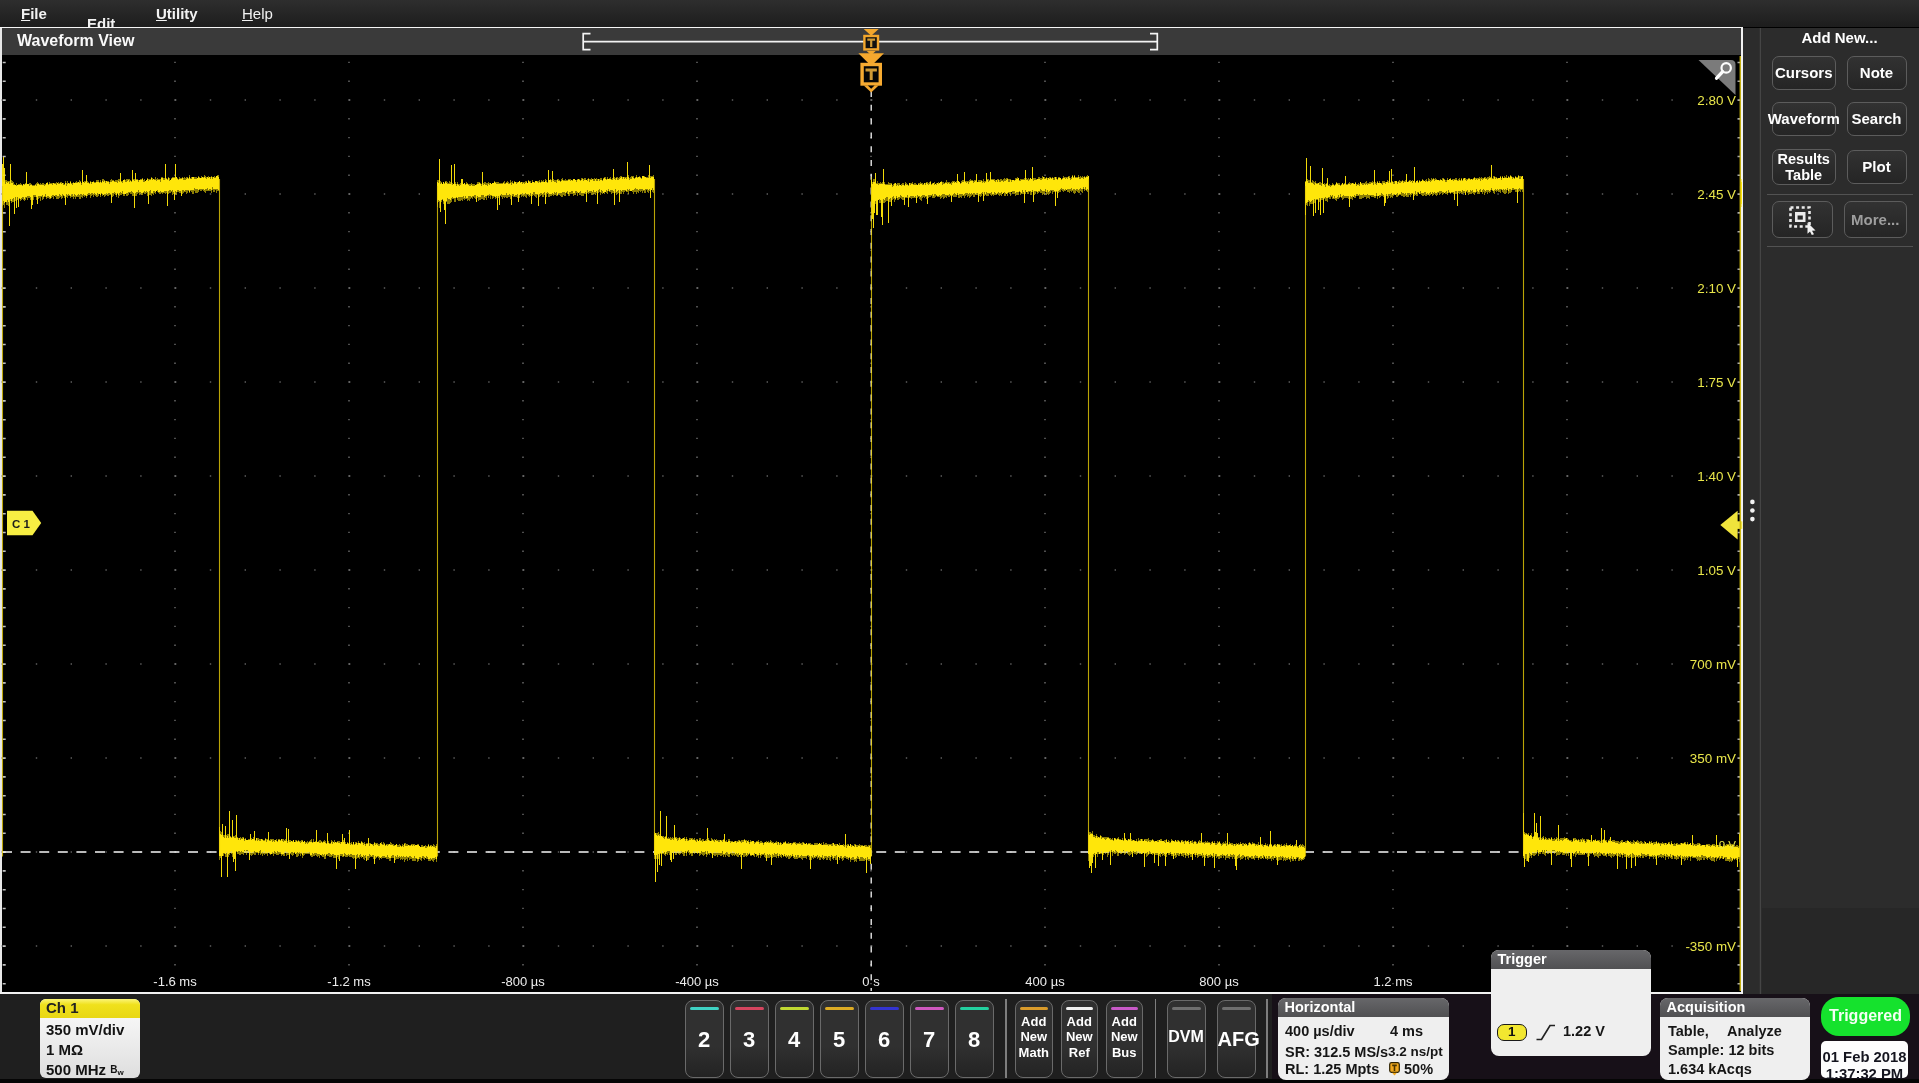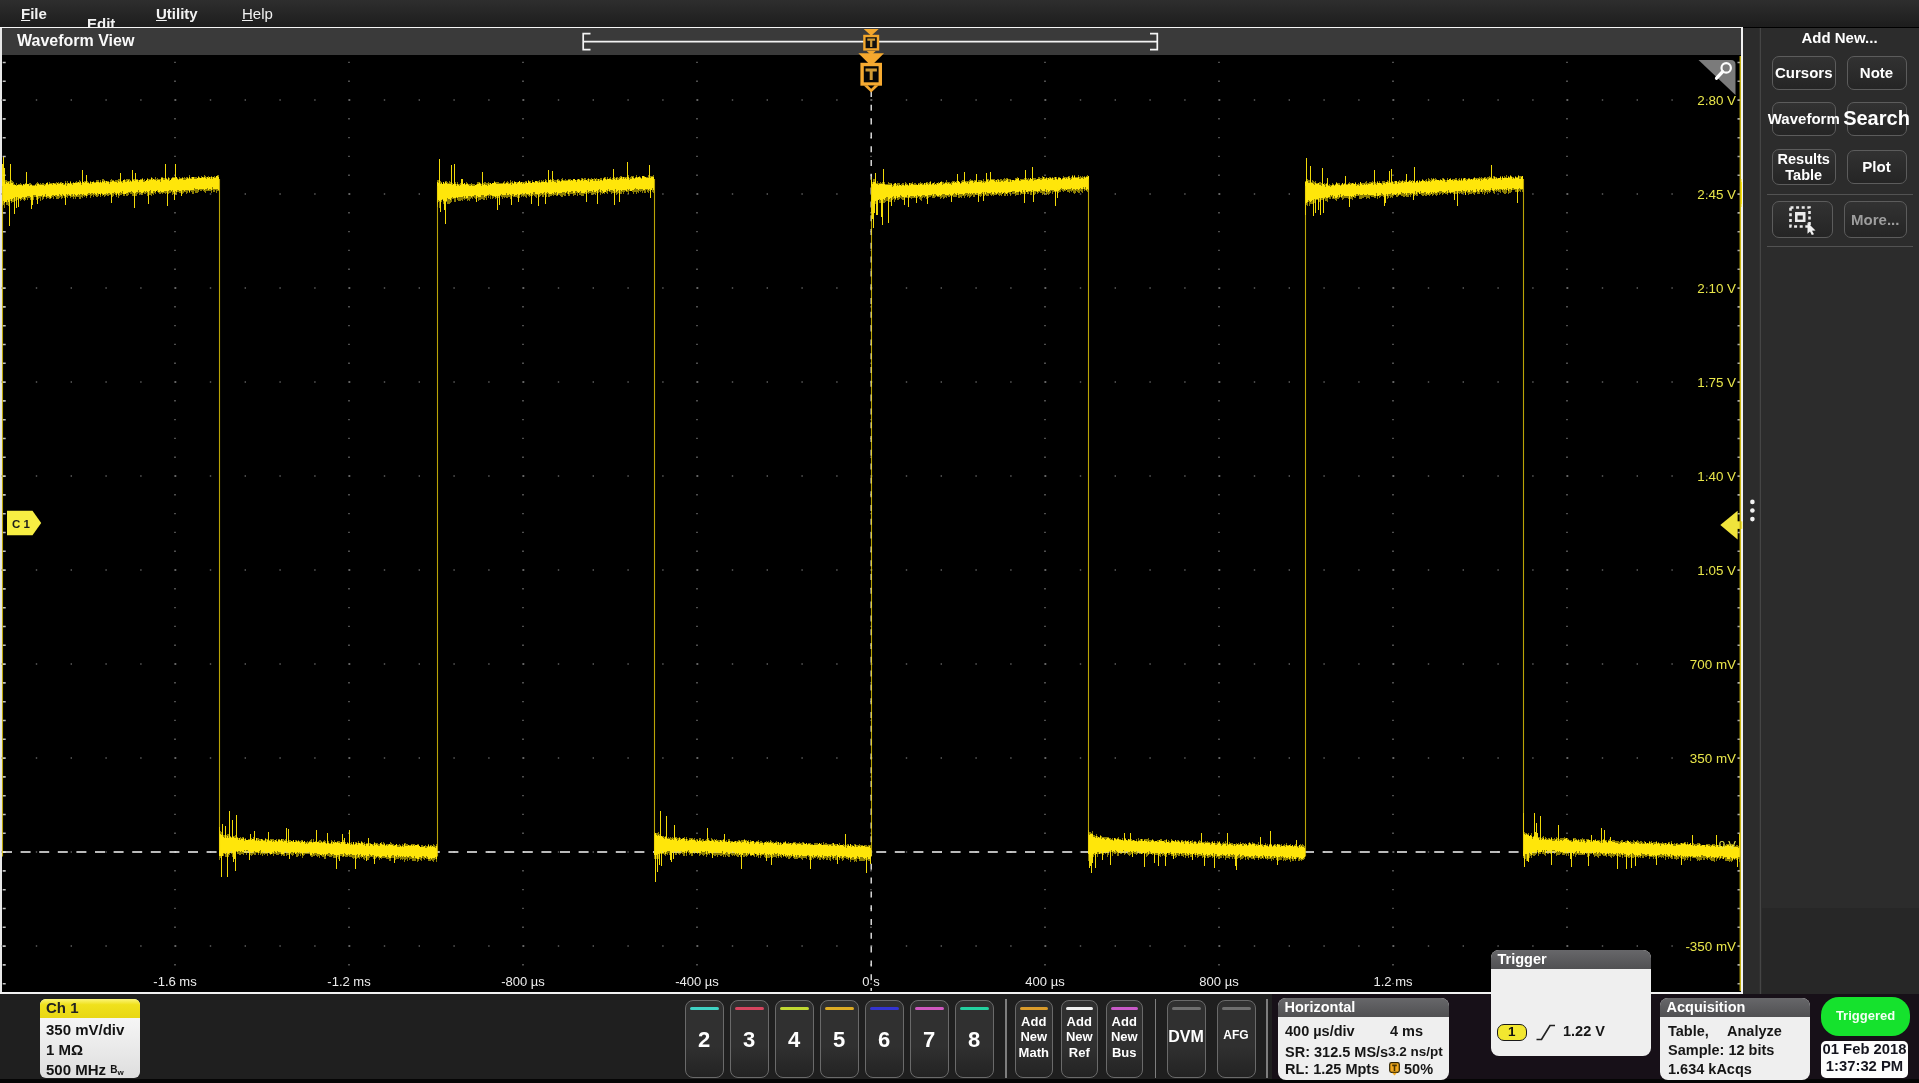--- a/index.html
+++ b/index.html
@@ -113,21 +113,21 @@
 <circle cx="1752.4" cy="519.1" r="2.3" fill="#f2f2f2"></circle>
 <line x1="1740.3" y1="56" x2="1740.3" y2="991" stroke="#cdb70c" stroke-width="1.4" opacity="0.95"></line>
 <line x1="1760.4" y1="28" x2="1760.4" y2="994" stroke="#454545" stroke-width="1.2"></line>
 </g>
 </svg>
 
 <div class="abs" style="left:1760px;top:29px;width:159px;height:16px;text-align:center;color:#fff;font-size:15px;font-weight:bold;">Add New...</div>
 <div class="btn" style="left:1772px;top:55.5px;width:63.5px;height:34px;font-size:15px;">Cursors</div>
 <div class="btn" style="left:1846.5px;top:55.5px;width:60px;height:34px;font-size:15px;">Note</div>
 <div class="btn" style="left:1772px;top:102px;width:63.5px;height:33.5px;font-size:15px;">Waveform</div>
-<div class="btn" style="left:1846.5px;top:102px;width:60px;height:33.5px;font-size:20px;">Search</div>
+<div class="btn" style="left:1846.5px;top:102px;width:60px;height:33.5px;font-size:15px;">Search</div>
 <div class="btn" style="left:1772px;top:148.5px;width:63.5px;height:36.5px;font-size:14.5px;line-height:1.12;">Results<br>Table</div>
 <div class="btn" style="left:1846.5px;top:149.5px;width:60px;height:34.5px;font-size:15px;">Plot</div>
 <div class="abs" style="left:1766.5px;top:194.3px;width:146px;height:1px;background:#525252;"></div>
 <div class="btn" style="left:1772px;top:201px;width:60.5px;height:37px;">
 <svg width="34" height="30" viewBox="0 0 34 30">
 <rect x="5.5" y="2.5" width="19" height="19" fill="none" stroke="#ececec" stroke-width="2.6" stroke-dasharray="3 2.6"></rect>
 <rect x="10" y="7" width="10.5" height="10" fill="#ececec"></rect>
 <rect x="12.6" y="10.5" width="5.2" height="6.5" fill="#2a2a2a"></rect>
 <rect x="11" y="14.6" width="8.6" height="2.4" fill="#ececec"></rect>
 <polygon points="22.5,17.5 30.5,25.5 27,25.8 29,29.3 26.8,30 25,26.6 22.5,28.8" fill="#f2f2f2"></polygon>
@@ -179,21 +179,21 @@
 <div class="chbtn" style="left:1105.5px;top:999.5px;width:37.5px;height:78.5px;">
     <div class="stripe" style="background:#c85ac8;"></div>
     <div style="margin-top:13px;font-size:13px;font-weight:bold;line-height:1.22;">Add<br>New<br>Bus</div>
   </div>
 <div class="chbtn" style="left:1166.5px;top:999.5px;width:39px;height:78.5px;">
     <div class="stripe" style="background:#6f6f6f;"></div>
     <div style="margin-top:27px;font-size:16px;font-weight:bold;">DVM</div>
   </div>
 <div class="chbtn" style="left:1216.5px;top:999.5px;width:39px;height:78.5px;">
     <div class="stripe" style="background:#6f6f6f;"></div>
-    <div style="margin-top:27px;font-size:12px;font-weight:bold;">AFG</div>
+    <div style="margin-top:27px;font-size:20px;font-weight:bold;">AFG</div>
   </div>
 <div class="vdiv" style="left:1005.2px;"></div>
 <div class="vdiv" style="left:1155px;"></div>
 <div class="vdiv" style="left:1266.3px;"></div>
 
 <div class="badge" style="left:1277.5px;top:998px;width:171px;height:81.5px;">
 <div class="bhead">Horizontal</div>
   </div>
 <div class="brow" style="left:1285px;top:1023px;">400 µs/div</div>
 <div class="brow" style="left:1390px;top:1023px;">4 ms</div>
@@ -217,14 +217,14 @@
 <div class="brow" style="left:1563px;top:1023px;">1.22 V</div>
 
 <div class="badge" style="left:1659.5px;top:998px;width:150.5px;height:81.5px;">
 <div class="bhead">Acquisition</div>
   </div>
 <div class="brow" style="left:1668px;top:1023px;">Table,</div>
 <div class="brow" style="left:1727px;top:1023px;">Analyze</div>
 <div class="brow" style="left:1668px;top:1042px;">Sample: 12 bits</div>
 <div class="brow" style="left:1668px;top:1061px;">1.634 kAcqs</div>
 
-<div class="abs" style="left:1821px;top:997px;width:89px;height:39px;background:#15e22d;border-radius:18px;color:#f4fff4;font-weight:bold;font-size:13px;text-align:center;line-height:38px;">Triggered</div>
-<div class="abs" style="left:1821px;top:1041px;width:87px;height:36.5px;background:#fdfdfd;border-radius:5px;color:#15151f;font-weight:bold;font-size:14.8px;text-align:center;line-height:17.2px;padding-top:0;">01 Feb 2018<br>1:37:32 PM</div>
+<div class="abs" style="left:1821px;top:997px;width:89px;height:39px;background:#15e22d;border-radius:18px;color:#f4fff4;font-weight:bold;font-size:16px;text-align:center;line-height:38px;">Triggered</div>
+<div class="abs" style="left:1821px;top:1041px;width:87px;height:36.5px;background:#fdfdfd;border-radius:5px;color:#15151f;font-weight:bold;font-size:14.8px;text-align:center;line-height:17.2px;padding-top:8px;">01 Feb 2018<br>1:37:32 PM</div>
 
 </body></html>

